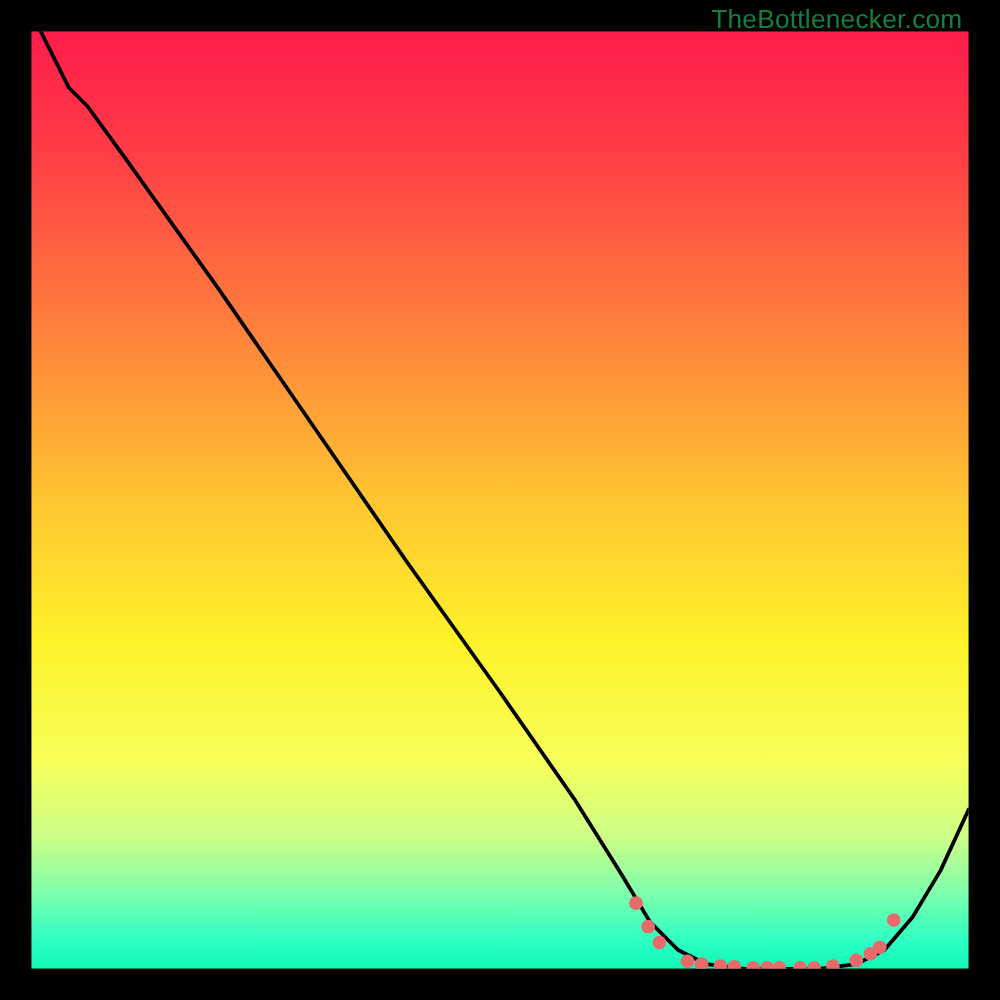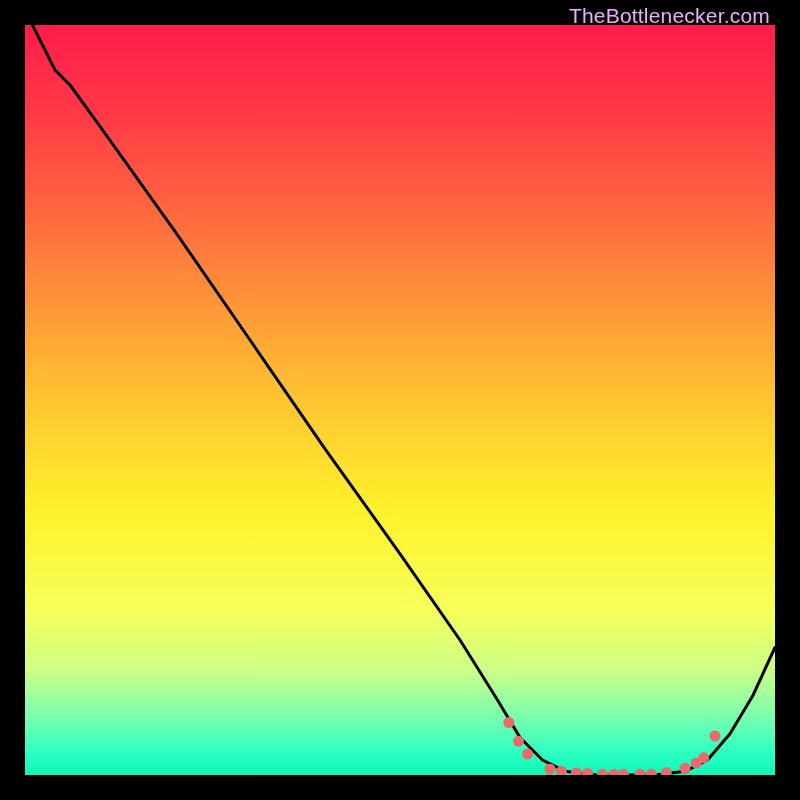--- a/index.html
+++ b/index.html
@@ -8,21 +8,21 @@
     width: 800px;
     height: 800px;
     background: #000;
     overflow: hidden;
     font-family: Arial, Helvetica, sans-serif;
   }
   .watermark {
     position: absolute;
     top: 4px;
     right: 30px;
-    color: #f0abfc;
+    color: #15803d;
     font-size: 21px;
     letter-spacing: 0.2px;
     font-weight: 500;
   }
   .plot {
     position: absolute;
     left: 25px;
     top: 25px;
     width: 750px;
     height: 750px;

